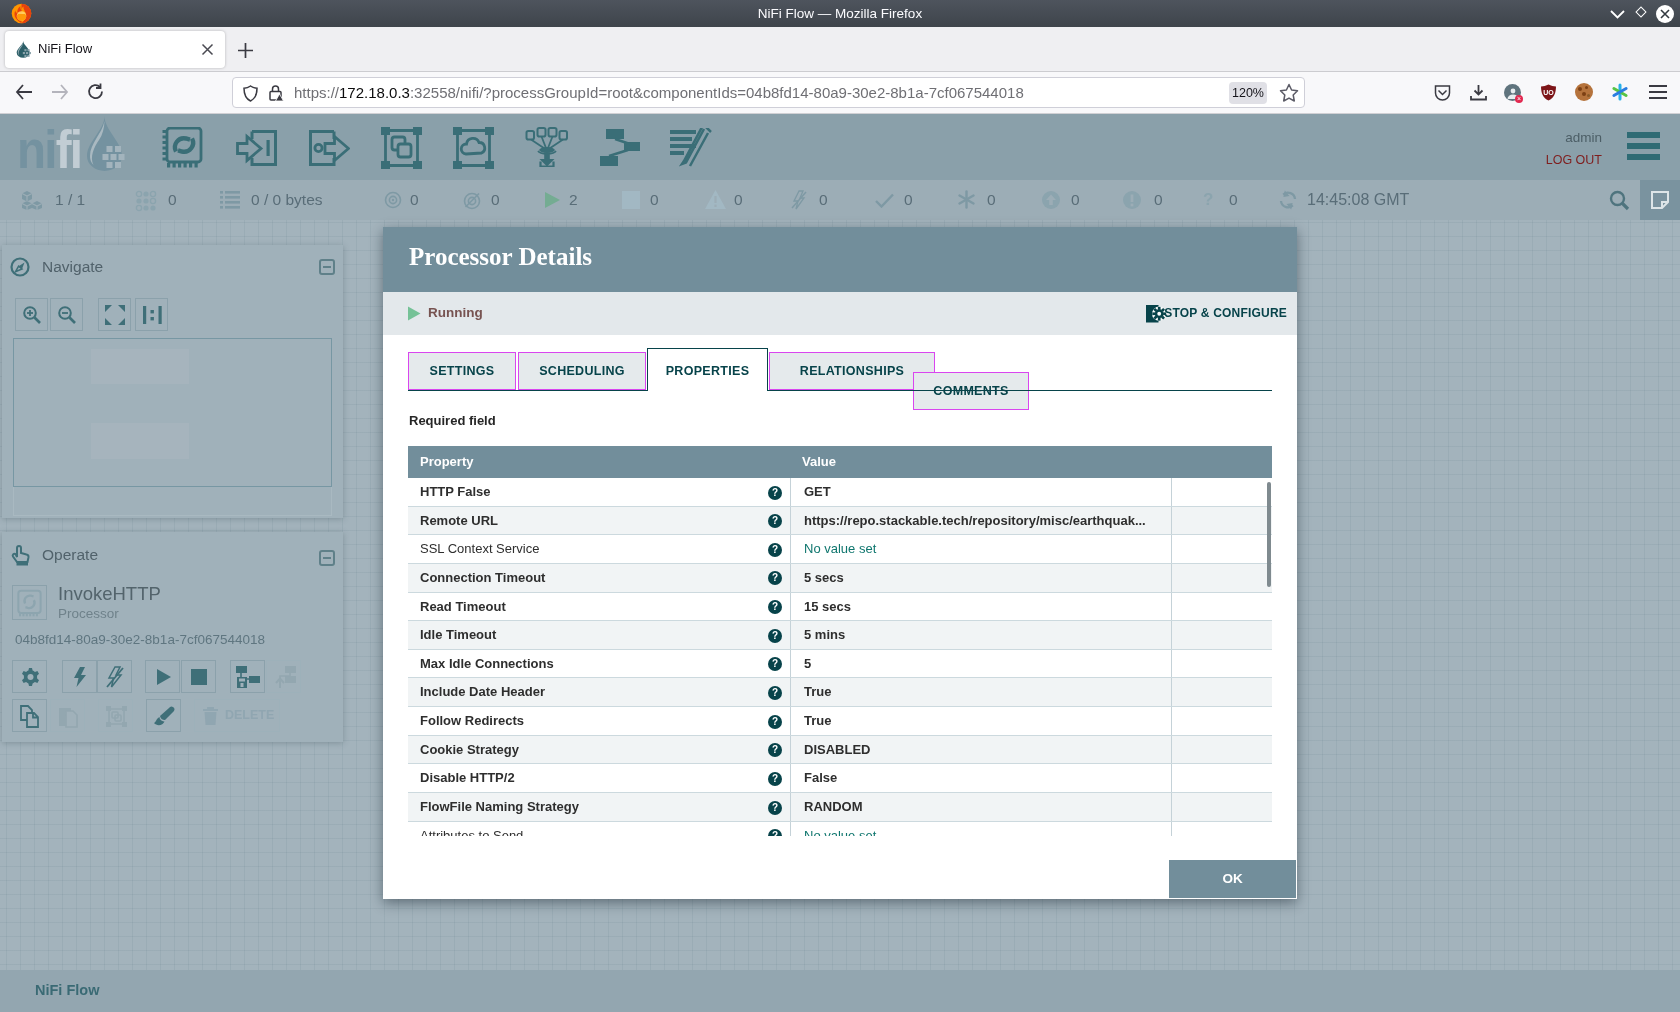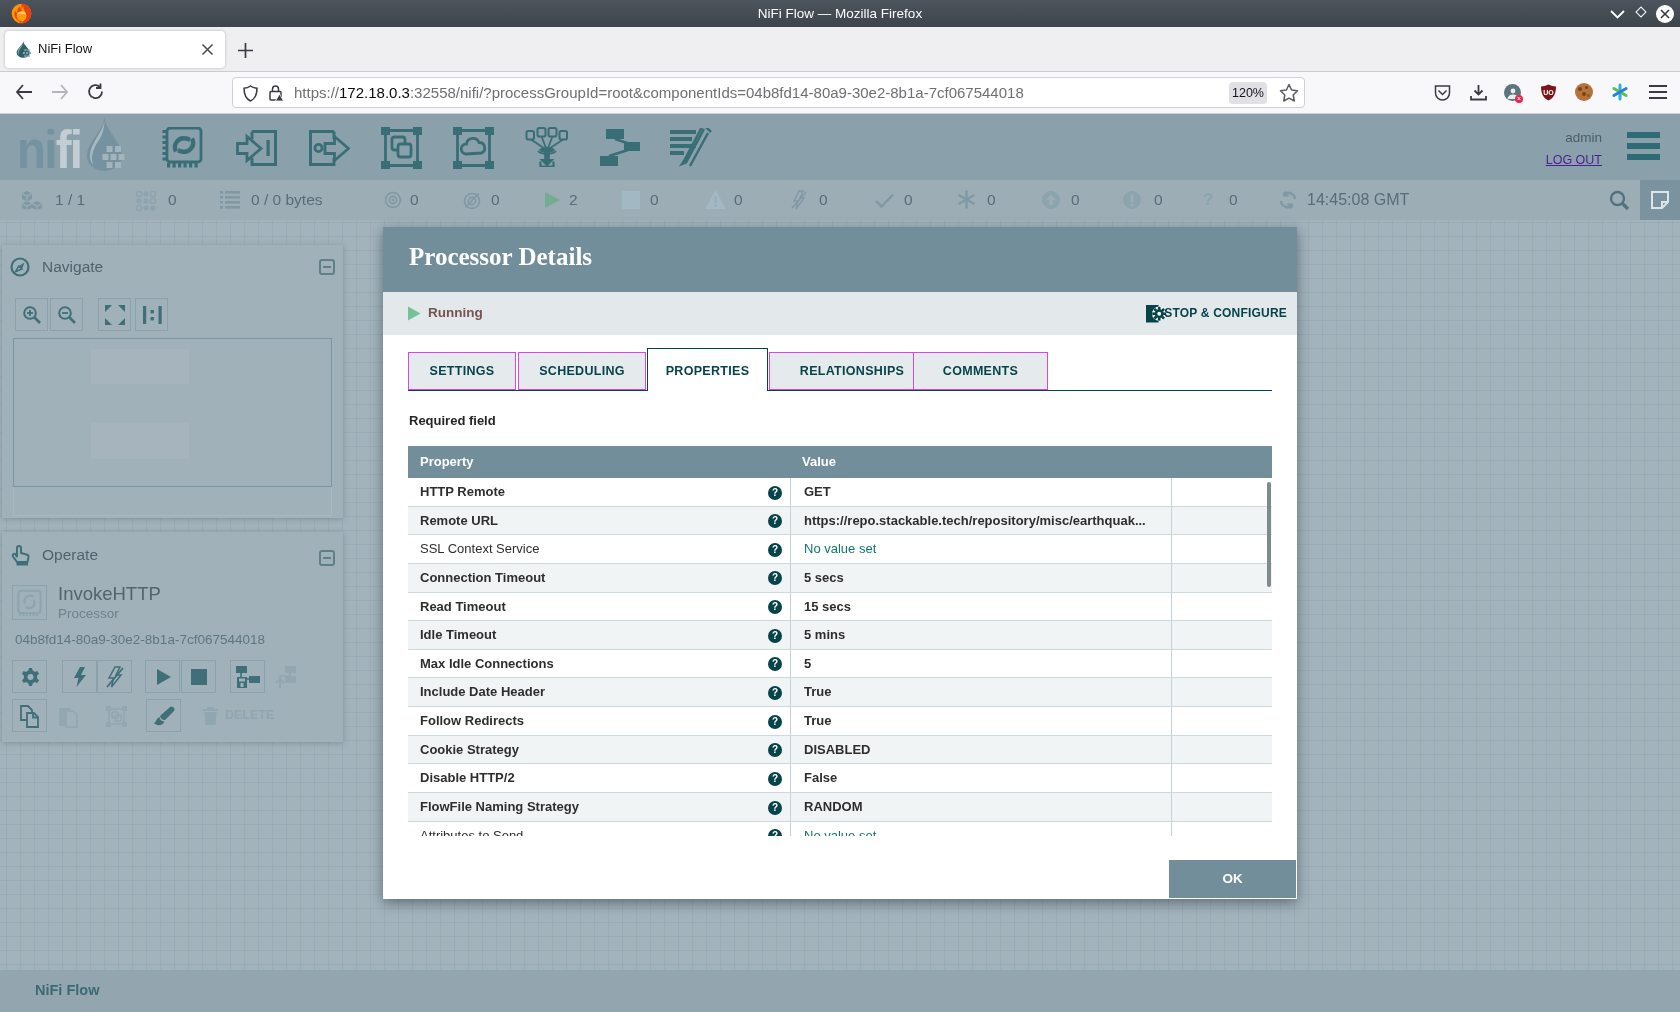--- a/index.html
+++ b/index.html
@@ -274,21 +274,21 @@
       <rect x="0" y="2" width="26" height="4"></rect>
         <rect x="0" y="9" width="22" height="4"></rect>
         <rect x="0" y="16" width="26" height="4"></rect>
         <rect x="0" y="23" width="14" height="4"></rect>
     </g>
     <g fill="none" stroke="#3a6e77" stroke-width="2.5">
       <path d="M40 2 L45 7 M36 2 L18 36 L16 39 L20 37.5 L38 4 M42 8 L24 41" transform="translate(-4 -3)"></path>
     </g>
   </svg>
   <div class="abs" style="right:78px;top:16px;font-size:13.5px;color:#4c5e66">admin</div>
-  <div class="abs" style="right:78px;top:39px;font-size:12.5px;color:#4c1d95;text-decoration:underline">LOG OUT</div>
+  <div class="abs" style="right:78px;top:39px;font-size:12.5px;color:#7f1d1d;">LOG OUT</div>
   <div class="abs" style="left:1627px;top:18px;width:33px;height:6px;background:#2f6b74"></div>
   <div class="abs" style="left:1627px;top:29px;width:33px;height:6px;background:#2f6b74"></div>
   <div class="abs" style="left:1627px;top:40px;width:33px;height:6px;background:#2f6b74"></div>
 </div>
 
 <div id="statusbar" class="abs">
   <svg class="sic" style="left:20px;top:9px" width="24" height="22" viewBox="0 0 24 22">
     <g fill="#7e99a4">
       <path d="M7 2 L12 4.5 L12 10 L7 12.5 L2 10 L2 4.5 Z"></path>
       <path d="M7 12 L12 14.5 L12 19 L7 21 L2 19 L2 14.5 Z"></path>
@@ -596,31 +596,31 @@
         </g>
         <circle r="1.9" fill="#fdfdfd"></circle>
       </g>
     </svg>
     <div id="mstopconf" class="abs">STOP &amp; CONFIGURE</div>
   </div>
   <div class="tab" style="left:25px; width:108px;">SETTINGS</div>
   <div class="tab" style="left:135px; width:128px;">SCHEDULING</div>
   <div class="tab tabactive" style="left:264px; width:121px;">PROPERTIES</div>
   <div class="tab" style="left:386px; width:166px;">RELATIONSHIPS</div>
-  <div class="tab" style="left:530px; width:135px;">COMMENTS</div>
+  <div class="tab" style="left:530px; width:116px;margin-top:20px;">COMMENTS</div>
   <div id="tabline" class="abs"></div>
   <div id="reqfield" class="abs">Required field</div>
   <div id="ptable" class="abs">
     <div id="pthead" class="abs">
       <span style="position:absolute; left:12px; line-height:32px;">Property</span>
       <span style="position:absolute; left:394px; line-height:32px;">Value</span>
     </div>
     <div id="ptbody" class="abs">
       <div class="prow">
-          <span class="pname">HTTP Remote</span>
+          <span class="pname">HTTP False</span>
           <span class="qmark">?</span>
           <span class="pval">GET</span>
           <span class="cdiv1"></span>
           <span class="cdiv2"></span>
         </div>
       <div class="prow alt">
           <span class="pname">Remote URL</span>
           <span class="qmark">?</span>
           <span class="pval">https://repo.stackable.tech/repository/misc/earthquak...</span>
           <span class="cdiv1"></span>

